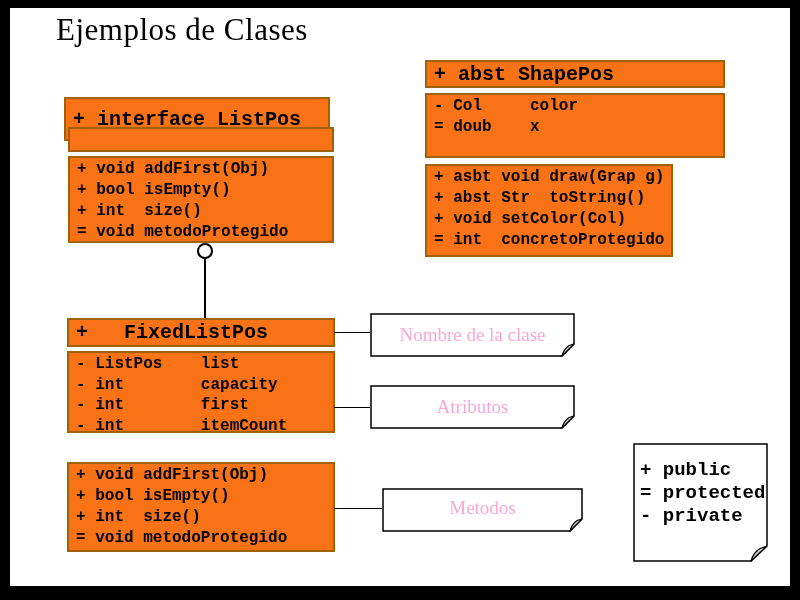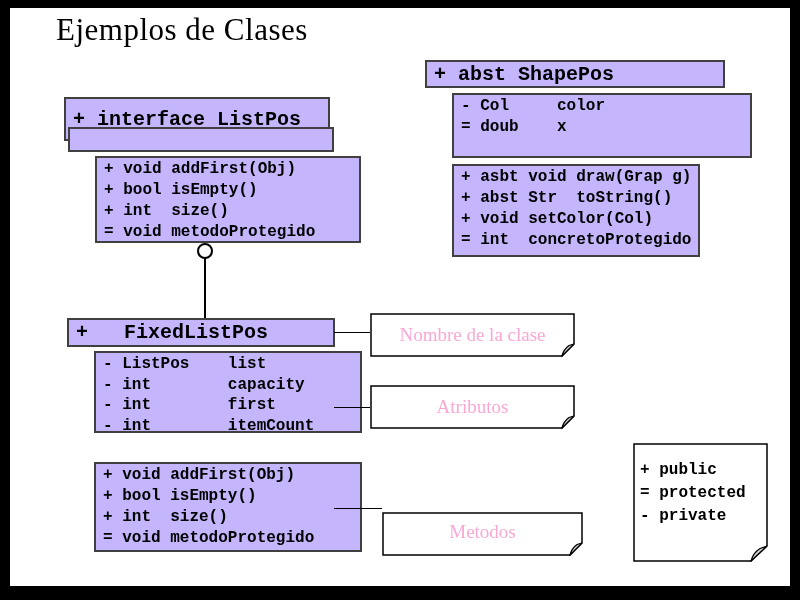--- a/index.html
+++ b/index.html
@@ -7,46 +7,46 @@
     width:800px;height:600px;background:#000;position:relative;overflow:hidden;
     font-family:"Liberation Sans",sans-serif;
   }
   .slide{position:absolute;left:10px;top:8px;width:780px;height:578px;background:#fff;}
   .title{
     position:absolute;left:56px;top:12px;margin:0;
     font-family:"Liberation Serif","DejaVu Serif",serif;
     font-size:31px;font-weight:normal;color:#000;letter-spacing:0.5px;
   }
   .box{
-    position:absolute;background:#c4b5fd;border:2px solid #404040;
+    position:absolute;background:#f97316;border:2px solid #a16207;
     box-sizing:border-box;overflow:hidden;
   }
   .mono{
     font-family:"Liberation Mono","DejaVu Sans Mono",monospace;
     font-weight:bold;color:#000;white-space:pre;
   }
   .hdr{font-size:20px;height:100%;display:flex;align-items:center;padding-left:7px;}
-  .rows{padding-top:1px;margin-left:27px;}
+  .rows{padding-top:1px;}
   .row{font-size:16px;line-height:21px;padding-left:7px;}
   .hline{position:absolute;height:1px;background:#000;}
   .stem{position:absolute;width:2px;background:#000;}
   .lollipop{
     position:absolute;width:16px;height:16px;border:2px solid #000;border-radius:50%;
     background:#fff;box-sizing:border-box;
   }
   .note{position:absolute;}
   .note svg{position:absolute;left:0;top:0;}
   .note-label{
     position:relative;z-index:1;width:100%;height:100%;
     display:flex;align-items:center;justify-content:center;
     font-family:"Liberation Serif","DejaVu Serif",serif;
     font-size:19px;color:#f9a8d4;
   }
   .legend-rows{position:relative;z-index:1;padding:16px 0 0 7px;}
-  .legend-row{font-size:16px;line-height:23px;}
+  .legend-row{font-size:19px;line-height:23px;}
 </style>
 </head>
 <body>
 
 <div class="slide"></div>
 
 <h1 class="title">Ejemplos de Clases</h1>
 
 <div class="box" style="left:64px;top:97px;width:266px;height:44px">
   <div class="mono hdr">+ interface ListPos</div>
@@ -106,21 +106,21 @@
 </div>
 
 <div class="note" style="left:370px;top:385px;width:205px;height:44px">
   <svg width="205" height="44" viewBox="0 0 205 44">
     <path d="M1,1 H204 V31 L192,43 H1 Z" fill="#ffffff" stroke="#000000" stroke-width="1.5"></path>
     <path d="M192,43 L204,31 L199,32.5 Q193.5,36.5 192,43 Z" fill="#c9c9c9" stroke="#000000" stroke-width="1.2"></path>
   </svg>
   <div class="note-label">Atributos</div>
 </div>
 
-<div class="note" style="left:382px;top:512px;width:201px;height:40px">
+<div class="note" style="left:382px;top:488px;width:201px;height:40px">
   <svg width="201" height="44" viewBox="0 0 201 44">
     <path d="M1,1 H200 V31 L188,43 H1 Z" fill="#ffffff" stroke="#000000" stroke-width="1.5"></path>
     <path d="M188,43 L200,31 L195,32.5 Q189.5,36.5 188,43 Z" fill="#c9c9c9" stroke="#000000" stroke-width="1.2"></path>
   </svg>
   <div class="note-label">Metodos</div>
 </div>
 
 <div class="note" style="left:633px;top:443px;width:135px;height:119px">
   <svg width="135" height="119" viewBox="0 0 135 119">
     <path d="M1,1 H134 V103 L118,118 H1 Z" fill="#ffffff" stroke="#000000" stroke-width="1.5"></path>

